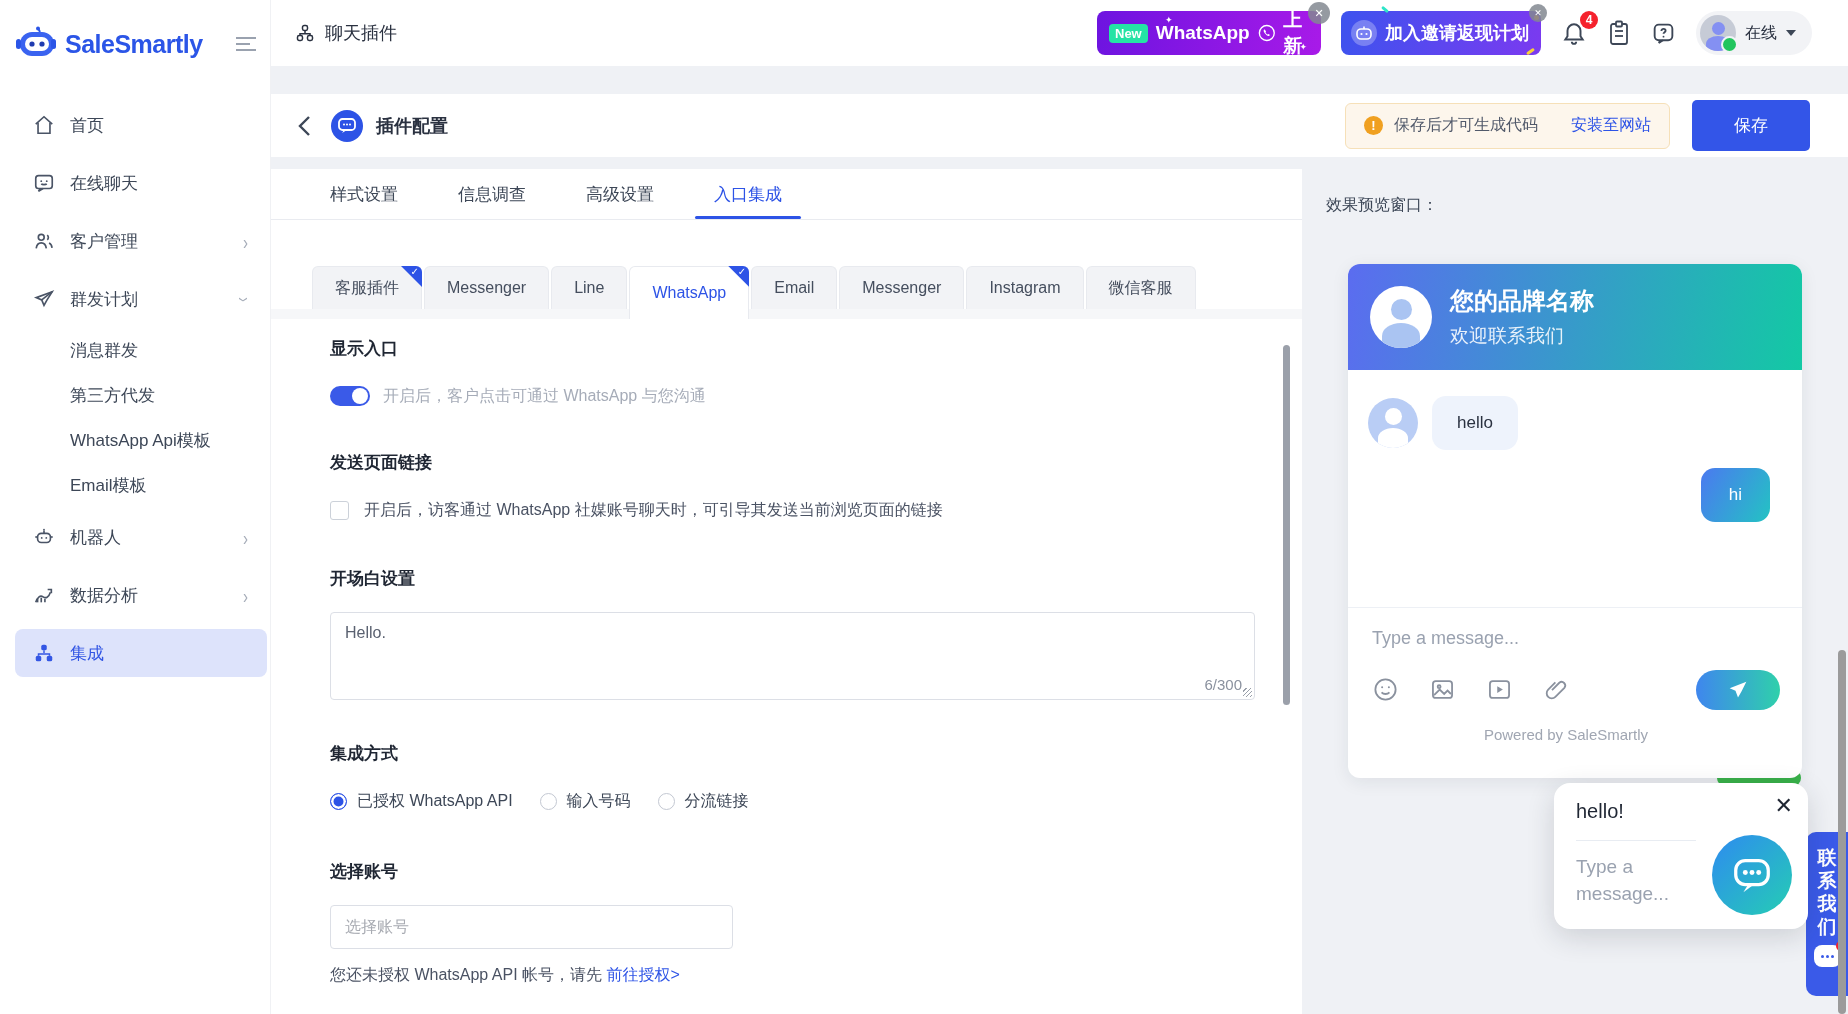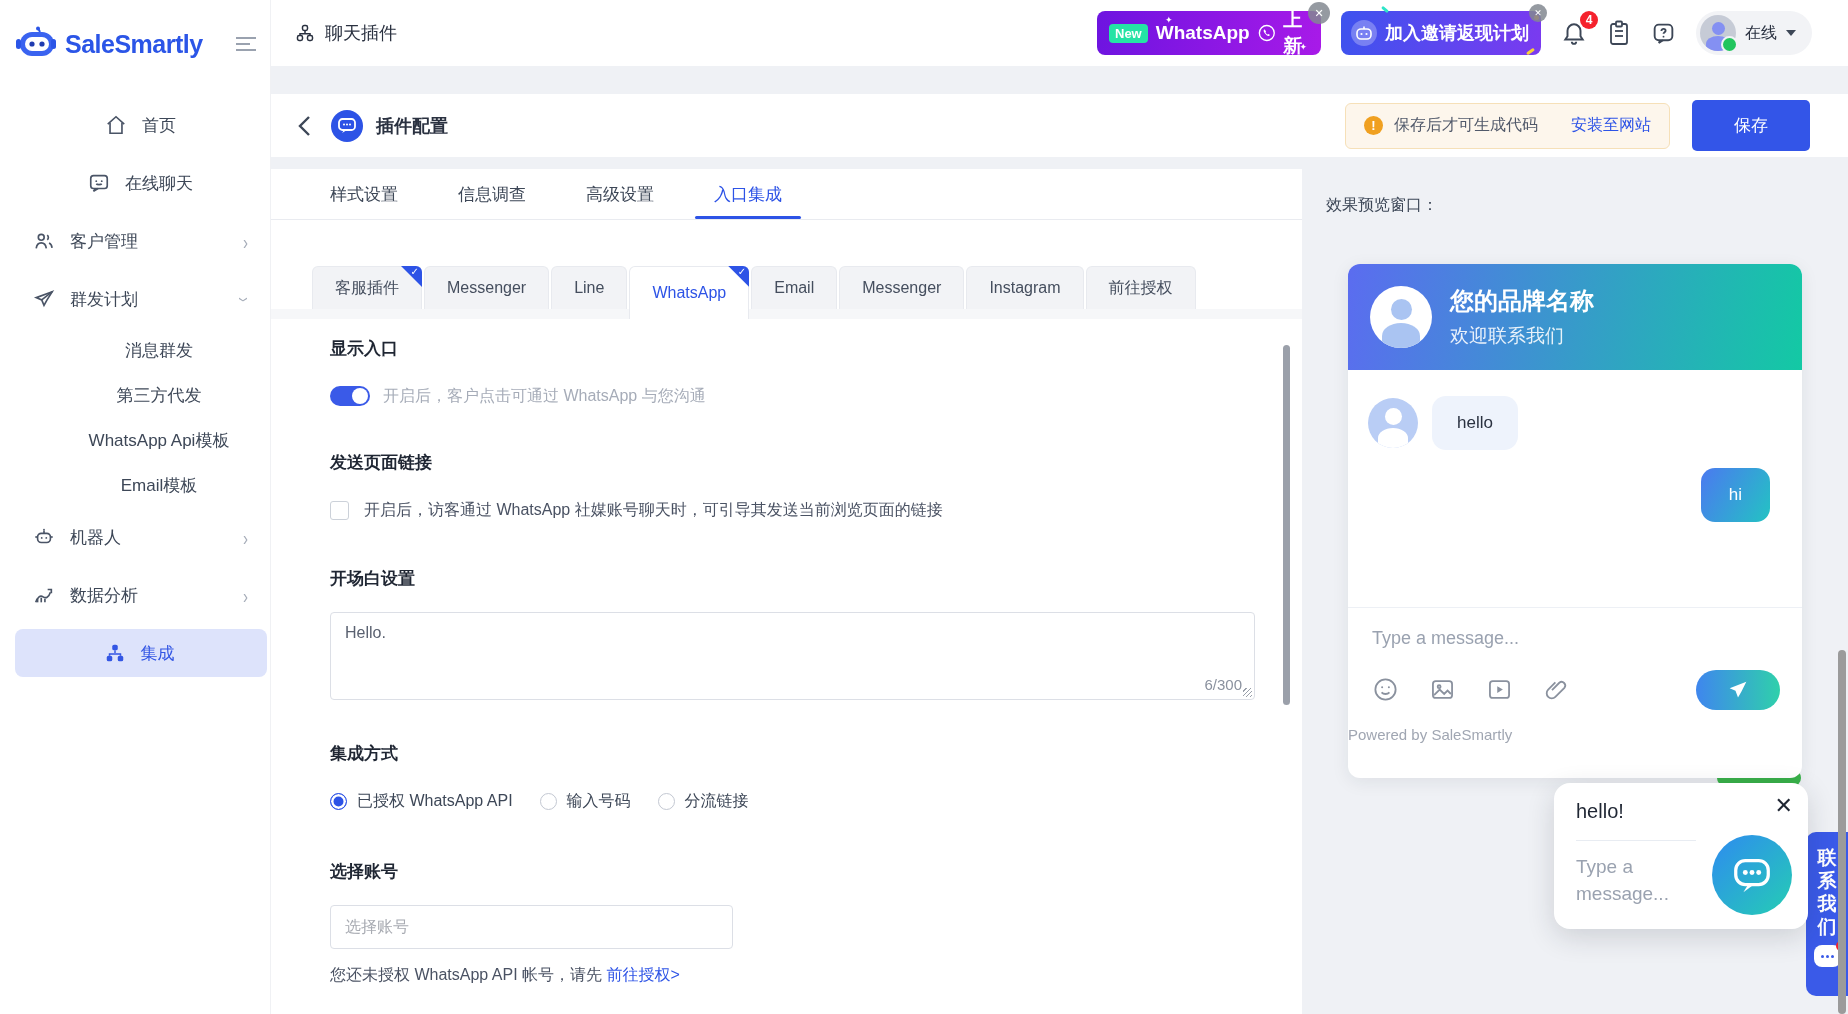--- a/index.html
+++ b/index.html
@@ -6,21 +6,21 @@
   .app{position:relative;width:1848px;height:1014px;background:#eff1f5;overflow:hidden;
        font-family:"Liberation Sans","DejaVu Sans",sans-serif;color:#1f2633;}
   svg{display:block}
 
   
   .sidebar{position:absolute;left:0;top:0;width:271px;height:100%;background:#fff;z-index:10;border-right:1px solid #f0f1f4;box-sizing:border-box;}
   .logo-row{display:flex;align-items:center;gap:9px;padding:18px 14px 0 16px;height:52px;box-sizing:content-box;}
   .logo-text{font-size:25px;font-weight:bold;color:#2b55e7;letter-spacing:-.5px;flex:1;}
   .collapse-btn{color:#9aa2af;}
   .nav{margin-top:26px;}
-  .nav-item{display:flex;align-items:center;height:58px;padding:0 22px 0 33px;font-size:17px;color:#3d4757;gap:15px;cursor:pointer;justify-content:center;}
+  .nav-item{display:flex;align-items:center;height:58px;padding:0 22px 0 33px;font-size:17px;color:#3d4757;gap:15px;cursor:pointer;}
   .nav-item .nicon{width:22px;height:22px;color:#4a5466;flex:none;}
   .nav-sub{height:45px;padding-left:70px;}
   .chev{margin-left:auto;color:#a6adb9;font-size:15px;transform:scaleY(1.3);}
   .nav-item.active{height:48px;margin:5px 3px 5px 15px;padding-left:18px;border-radius:8px;background:#dde3fb;color:#3356e4;}
   .nav-item.active .nicon{color:#3356e4;}
 
   
   .topbar{position:absolute;left:271px;top:0;width:1577px;height:66px;background:#fff;display:flex;align-items:center;padding:0 36px 0 24px;box-sizing:border-box;z-index:5;}
   .page-title{display:flex;align-items:center;gap:10px;font-size:18px;color:#2a3140;}
   .topbar-right{margin-left:auto;display:flex;align-items:center;gap:20px;}
@@ -108,21 +108,21 @@
   .in-avatar .head{position:absolute;left:50%;top:10px;width:17px;height:17px;margin-left:-8.5px;border-radius:50%;background:#fff;}
   .in-avatar .body{position:absolute;left:50%;top:30px;width:30px;height:20px;margin-left:-15px;border-radius:50% 50% 0 0;background:#fff;}
   .in-bubble{background:#eef3fc;border-radius:14px;padding:17px 25px;font-size:17px;color:#2a3140;}
   .out-row{display:flex;justify-content:flex-end;margin:18px 12px 0 0;}
   .out-bubble{background:linear-gradient(120deg,#4b79f0,#23c3c3);color:#fff;border-radius:14px;padding:17px 28px;font-size:17px;}
   .w-divider{position:absolute;left:0;right:0;top:343px;height:1px;background:#edf0f5;}
   .w-input{position:absolute;left:24px;top:364px;font-size:18px;color:#9aa2b0;}
   .w-icons{position:absolute;left:24px;top:412px;display:flex;gap:30px;color:#8a919e;}
   .w-icons .wicon{cursor:pointer;}
   .w-send{position:absolute;right:22px;top:406px;width:84px;height:40px;border-radius:20px;background:linear-gradient(90deg,#3f86ee,#2fd0ab);display:flex;align-items:center;justify-content:center;cursor:pointer;}
-  .w-powered{position:absolute;left:0;right:18px;top:462px;text-align:left;font-size:15px;color:#a0a6b2;}
+  .w-powered{position:absolute;left:0;right:18px;top:462px;text-align:center;font-size:15px;color:#a0a6b2;}
   .green-peek{position:absolute;left:415px;top:600px;width:84px;height:18px;background:#3ab54a;border-radius:9px;z-index:1;}
   .popup{position:absolute;left:252px;top:614px;width:254px;height:146px;background:#fff;border-radius:16px;box-shadow:0 8px 28px rgba(31,38,51,.16);z-index:3;}
   .p-msg{position:absolute;left:22px;top:17px;font-size:20px;color:#1f2633;}
   .p-close{position:absolute;right:15px;top:12px;font-size:22px;color:#1f2633;cursor:pointer;line-height:1;}
   .p-divider{position:absolute;left:22px;top:57px;width:120px;height:1px;background:#e8ecf2;}
   .p-input{position:absolute;left:22px;top:70px;width:118px;font-size:19px;color:#9aa2b0;line-height:27px;}
   .p-logo{position:absolute;left:158px;top:52px;width:80px;height:80px;border-radius:50%;background:linear-gradient(135deg,#2e8bf0,#25cdb4);display:flex;align-items:center;justify-content:center;z-index:4;cursor:pointer;}
   .contact-tab{position:absolute;right:0;top:663px;width:42px;height:164px;background:#3a5ae8;border-radius:10px 0 0 10px;z-index:2;display:flex;flex-direction:column;align-items:center;padding-top:14px;box-sizing:border-box;cursor:pointer;}
   .ct-char{color:#fff;font-size:19px;font-weight:bold;line-height:23px;}
   .ct-icon{position:relative;margin-top:7px;width:27px;height:22px;background:#fff;border-radius:8px;display:flex;align-items:center;justify-content:center;gap:2px;}
@@ -388,21 +388,21 @@
       <div class="chtab">
           <span>Email</span>
         </div>
       <div class="chtab">
           <span>Messenger</span>
         </div>
       <div class="chtab">
           <span>Instagram</span>
         </div>
       <div class="chtab">
-          <span>前往授权</span>
+          <span>微信客服</span>
         </div>
     </div>
 
     <div class="form">
       <div class="sec-label">显示入口</div>
       <div class="row-toggle">
         <span class="toggle"></span>
         <span class="muted">开启后，客户点击可通过 WhatsApp 与您沟通</span>
       </div>
 

